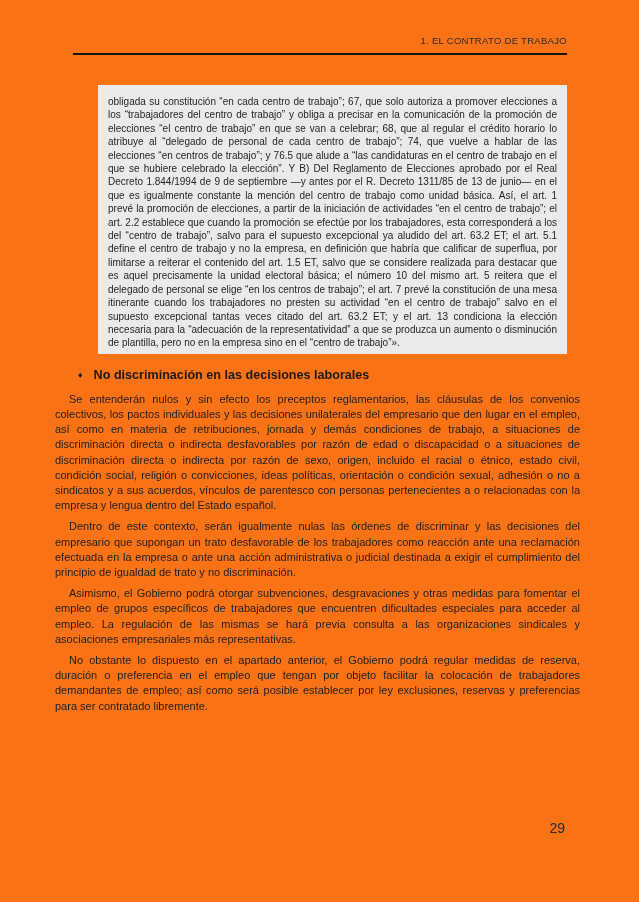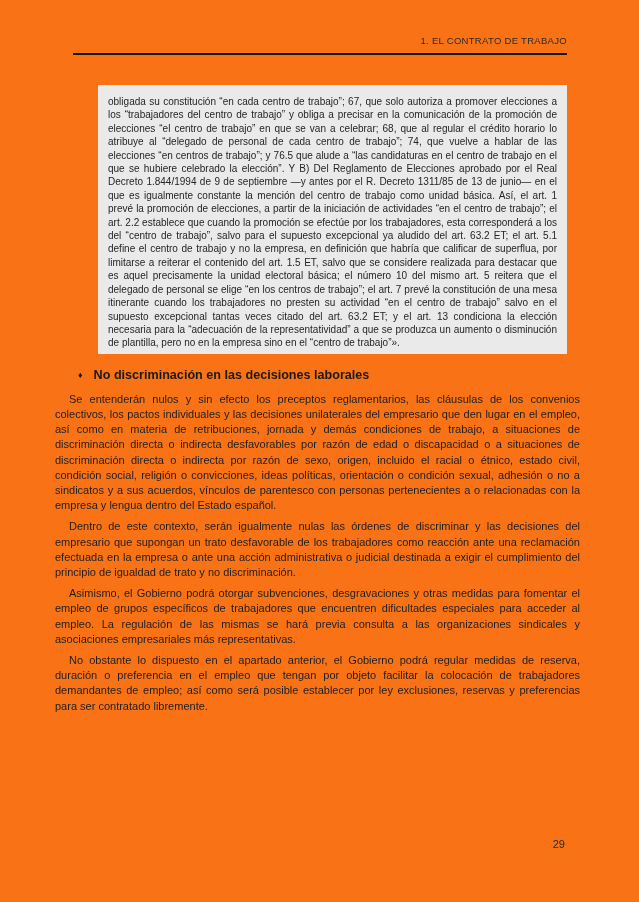--- a/index.html
+++ b/index.html
@@ -66,23 +66,23 @@
     line-height: 15.2px;
     text-align: justify;
     text-indent: 14px;
     color: #1e1e1e;
   }
   .body-para.first {
     margin-top: 10px;
   }
   .page-number {
     position: absolute;
-    top: 838px;
+    top: 820px;
     right: 74px;
-    font-size: 11px;
+    font-size: 14px;
     color: #2a2a2a;
   }
 </style>
 </head>
 <body>
 
 <div class="page">
 
   <div class="running-header">1. EL CONTRATO DE TRABAJO</div>
 

